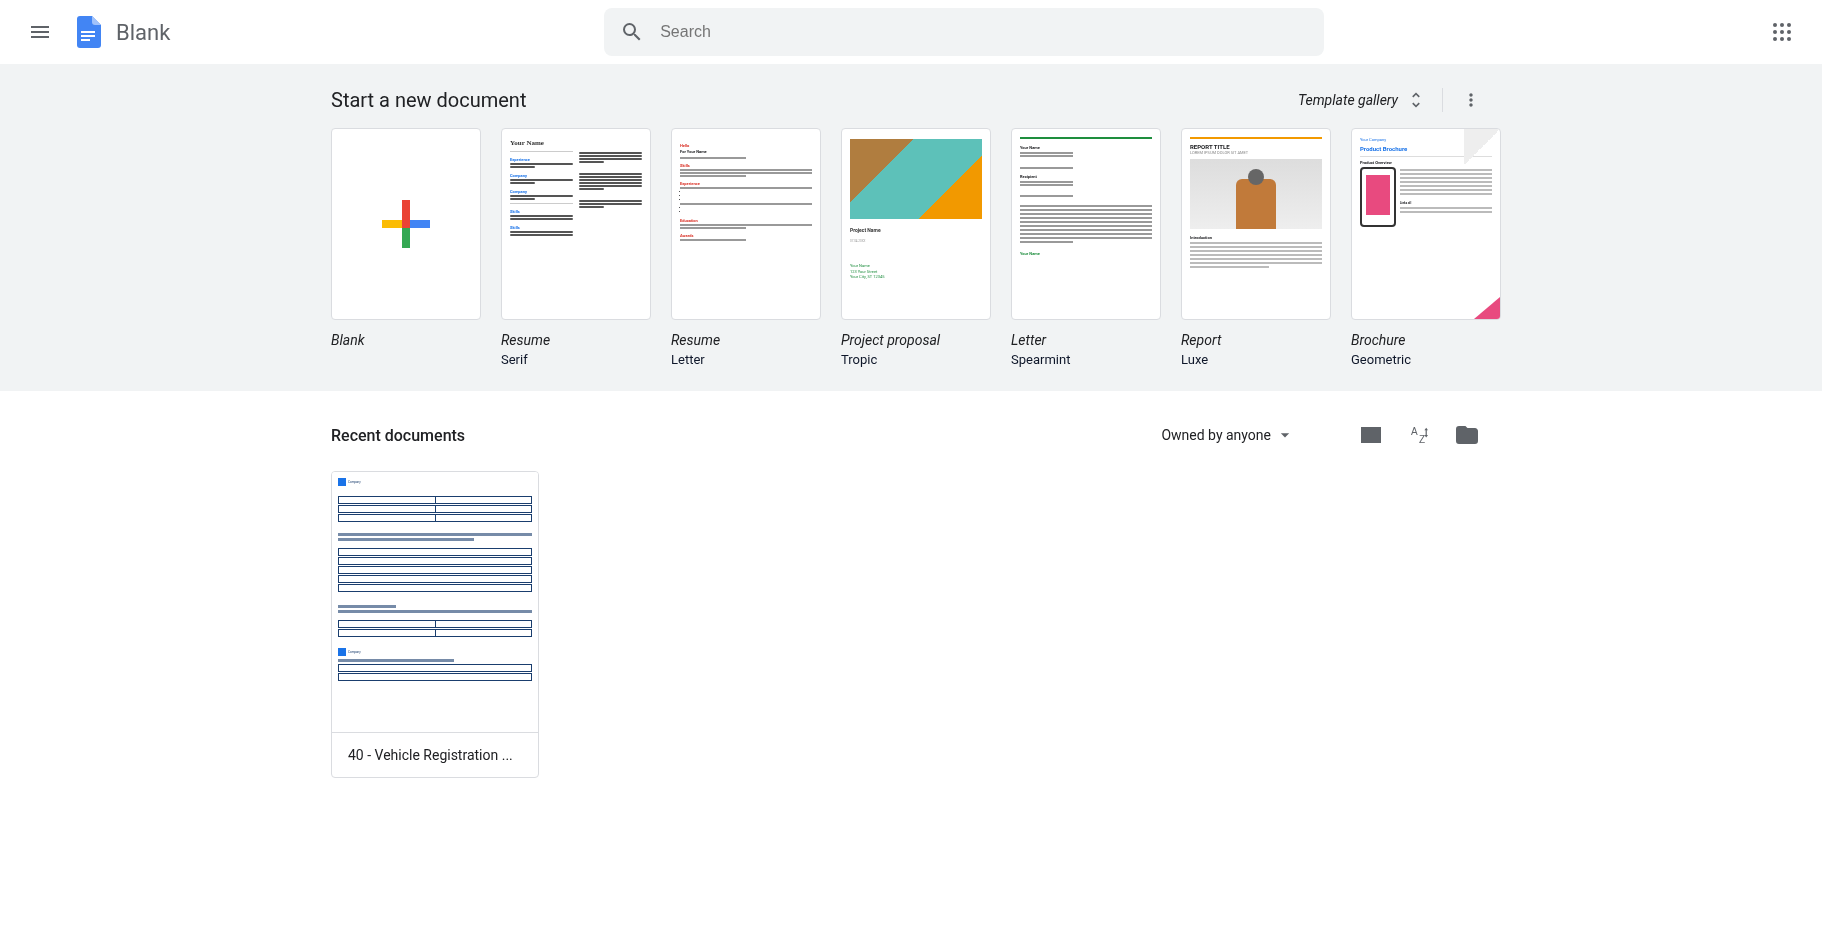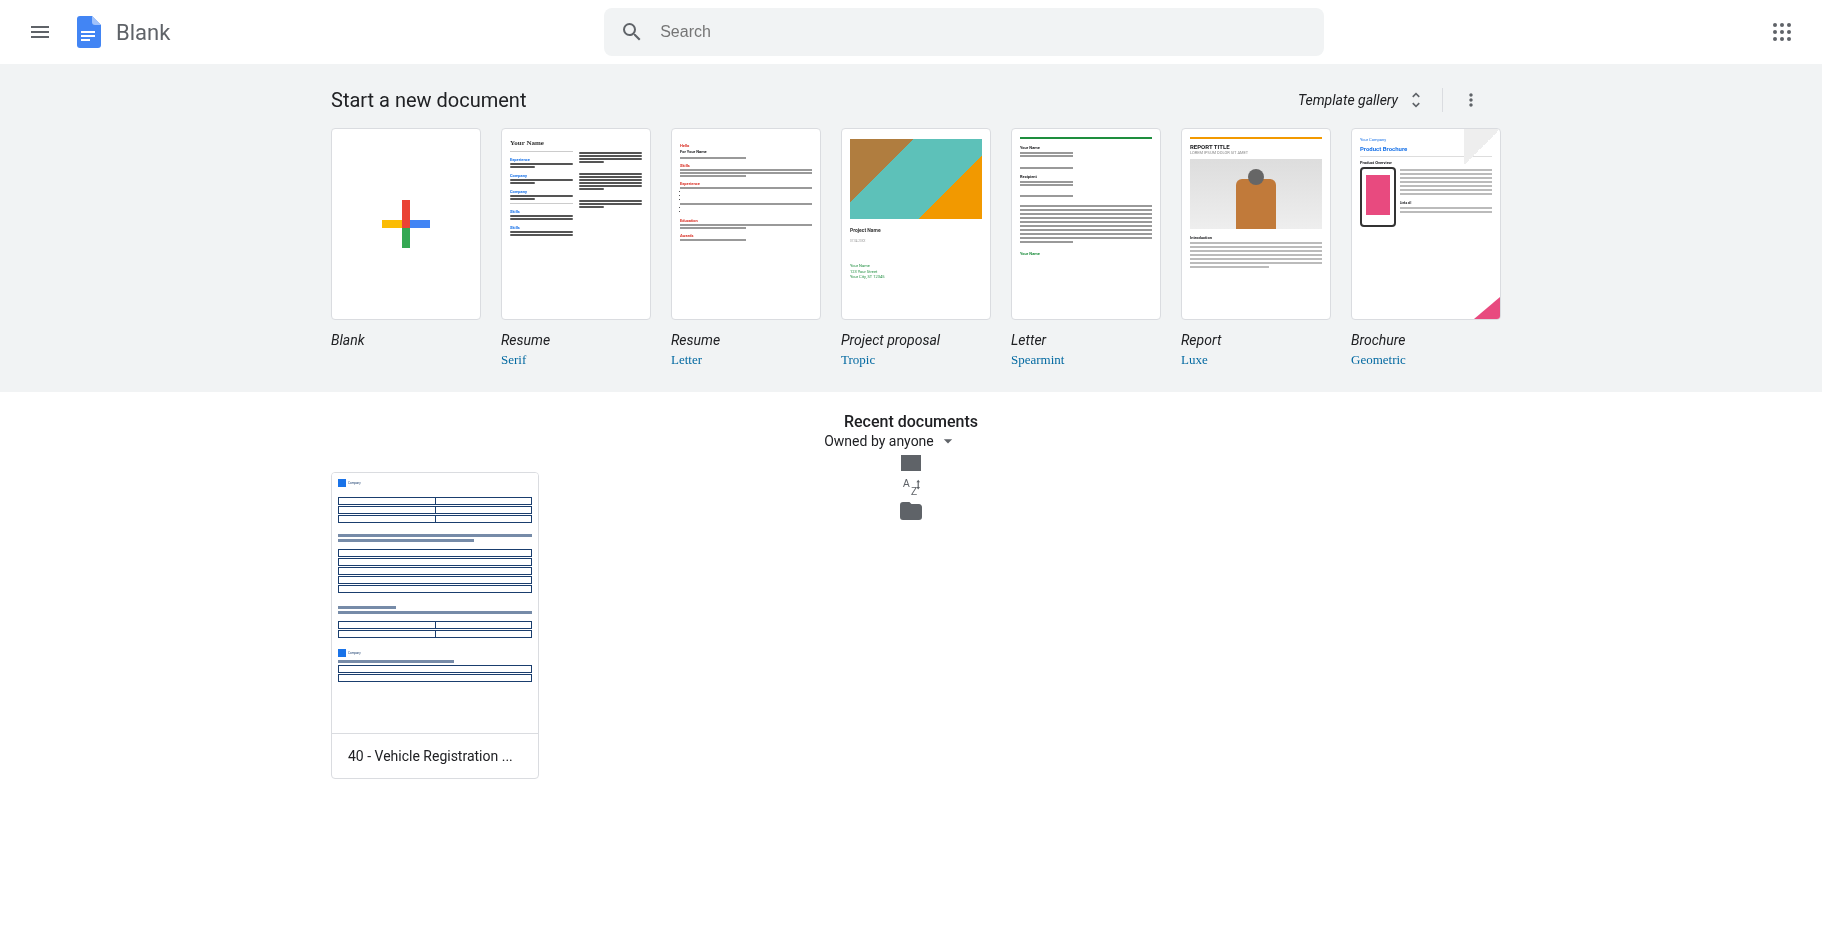--- a/index.html
+++ b/index.html
@@ -22,21 +22,21 @@
 .template-header { display: flex; align-items: center; height: 40px; margin-bottom: 8px; }
 .template-title { font-size: 20px; color: #202124; flex: 1; }
 .gallery-btn { display: flex; align-items: center; font-size: 14px; color: #202124; cursor: pointer; padding: 8px; font-style: italic; }
 .gallery-btn .expand-icon { margin-left: 8px; }
 .divider-v { width: 1px; height: 24px; background: #dadce0; margin: 0 8px; }
 .more-btn { width: 40px; height: 40px; display: flex; align-items: center; justify-content: center; border-radius: 50%; cursor: pointer; }
 .template-row { display: flex; gap: 20px; }
 .template-card { cursor: pointer; }
 .thumb { width: 150px; height: 192px; background: #fff; border: 1px solid #dadce0; border-radius: 4px; overflow: hidden; position: relative; }
 .template-name { font-size: 14px; color: #202124; margin-top: 12px; font-style: italic; }
-.template-sub { font-size: 13px; color: #0369a1; margin-top: 4px; font-family: Liberation Serif, serif; }
+.template-sub { font-size: 13px; color: #0f172a; margin-top: 4px; }
 
 
 .plus { position: absolute; top: 50%; left: 50%; transform: translate(-50%,-50%); width: 48px; height: 48px; }
 .plus-r { position:absolute; left:20px; top:0; width:8px; height:20px; background:#ea4335; }
 .plus-b { position:absolute; left:20px; top:28px; width:8px; height:20px; background:#34a853; }
 .plus-y { position:absolute; left:0; top:20px; width:20px; height:8px; background:#fbbc04; }
 .plus-g { position:absolute; left:28px; top:20px; width:20px; height:8px; background:#4285f4; }
 .plus-c { position:absolute; left:20px; top:20px; width:8px; height:8px; background:#ea4335;}
 
 
@@ -92,21 +92,21 @@
 .luxe-thumb .sub{color:#888;margin-bottom:4px;}
 .luxe-thumb .hero{height:70px;background:linear-gradient(#ddd,#eee);margin-bottom:6px;position:relative;display:flex;align-items:flex-end;justify-content:center;}
 .luxe-thumb .hero .person{width:40px;height:50px;background:#c17a3a;border-radius:6px 6px 0 0;}
 .luxe-thumb .hero .person::before{content:'';display:block;width:16px;height:16px;background:#666;border-radius:50%;margin:-10px auto 0;}
 .luxe-thumb .intro{font-weight:bold;margin-bottom:2px;}
 .luxe-thumb .ln{height:2px;background:#bbb;margin:2px 0;}
 
 
 .recent-section { padding: 20px 0; }
 .recent-inner { max-width: 1160px; margin: 0 auto; }
-.recent-header { display: flex; align-items: center; height: 48px; flex-direction: column; }
+.recent-header { display: flex; align-items: center; height: 48px; }
 .recent-title { font-size: 16px; font-weight: 500; flex: 1; }
 .owned-btn { display: flex; align-items: center; font-size: 14px; color: #202124; cursor: pointer; padding: 0 12px; margin-right: 40px;}
 .icon-btn { width: 48px; height: 48px; display:flex; align-items:center; justify-content:center; cursor:pointer;}
 .recent-grid { display: flex; gap: 20px; margin-top: 12px; flex-wrap: wrap;}
 .doc-card { width: 208px; border: 1px solid #dadce0; border-radius: 4px; cursor: pointer; overflow:hidden;}
 .doc-thumb { height: 260px; background: #fff; padding:6px; font-size:3px; color:#1a3e6e; overflow:hidden;}
 .doc-thumb .dt-row{border:1px solid #1a3e6e;height:8px;margin:1px 0;display:flex;}
 .doc-thumb .dt-row div{border-right:1px solid #1a3e6e;flex:1;}
 .doc-thumb .dt-row div:last-child{border-right:none;}
 .doc-thumb .dt-txt{height:3px;background:#1a3e6e;margin:2px 0;opacity:0.6;}

